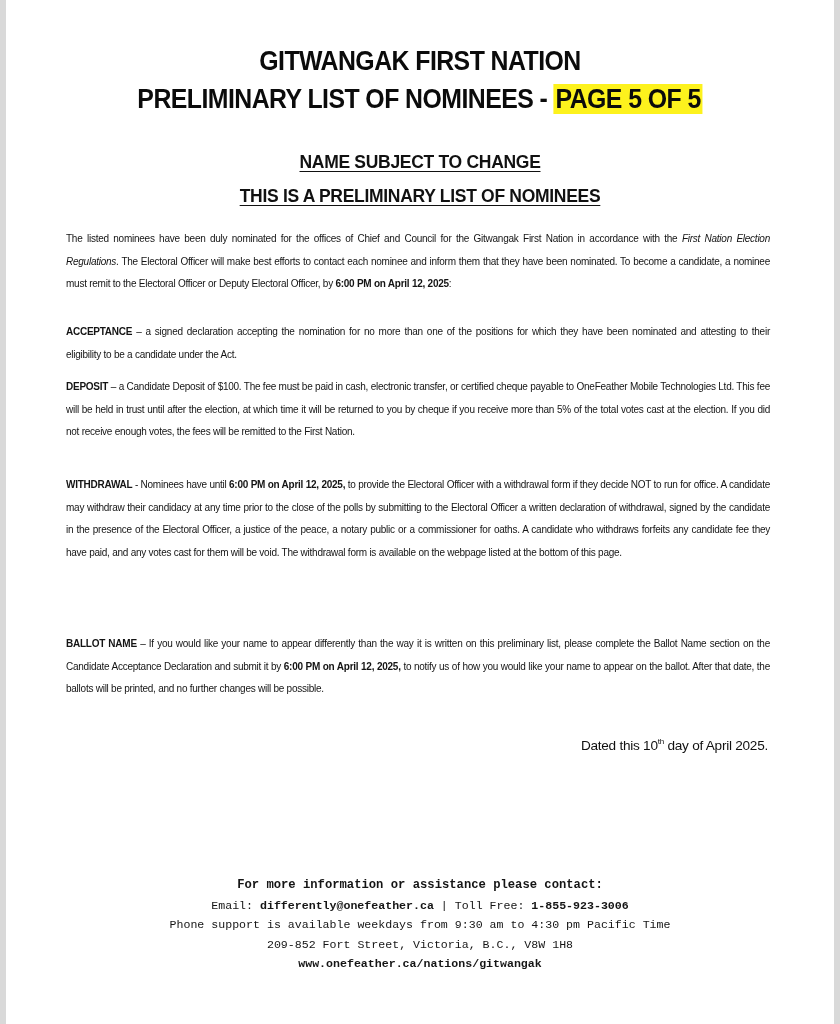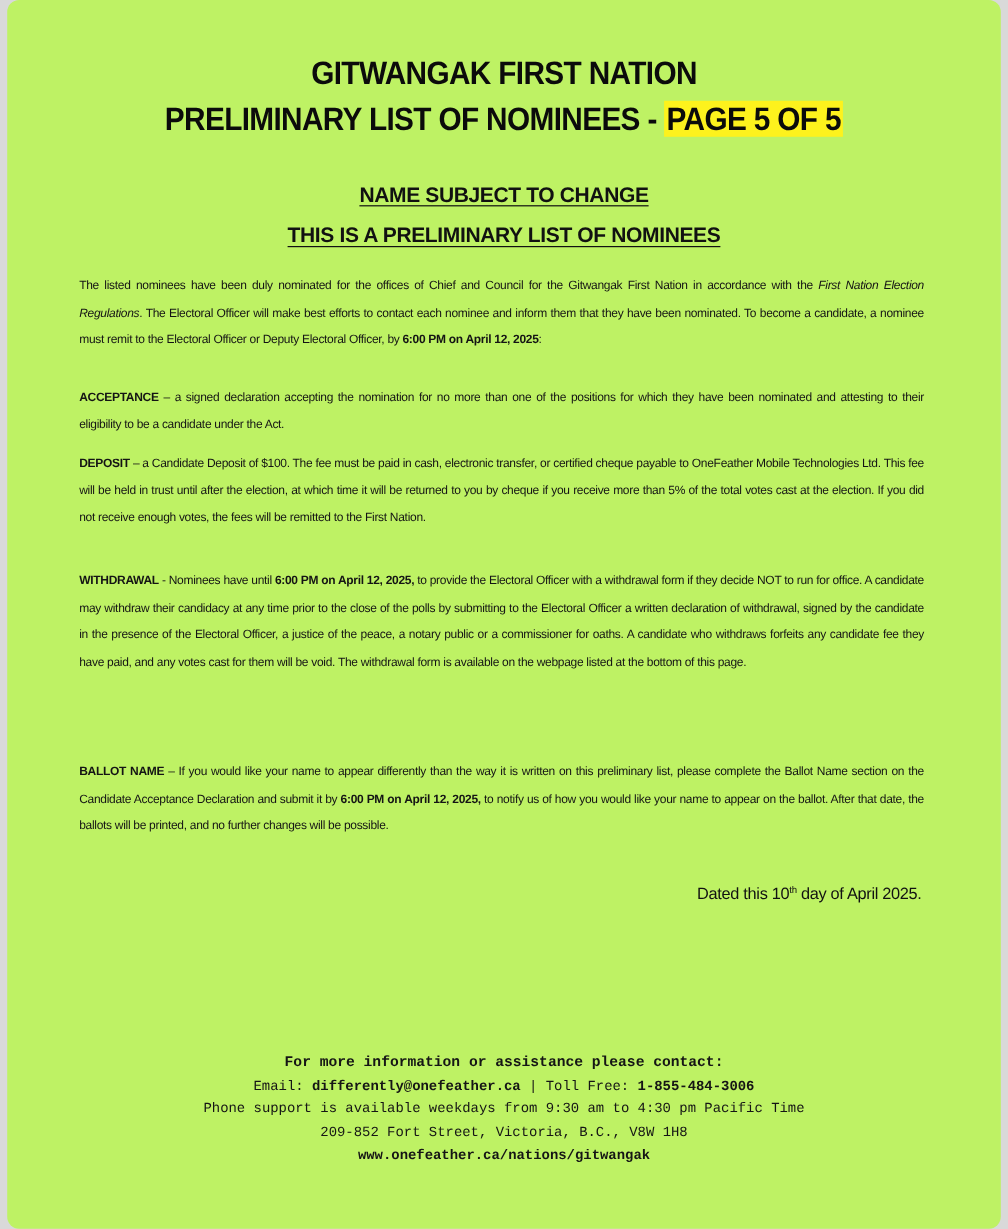--- a/index.html
+++ b/index.html
@@ -4,22 +4,21 @@
 <style>
   html, body { margin: 0; padding: 0; }
   body {
     width: 840px; height: 1024px; overflow: hidden;
     background: #d9d9d9;
     font-family: "Liberation Sans", sans-serif;
     color: #111;
   }
   .page {
     position: absolute; left: 6px; top: 0; width: 828px; height: 1024px;
-    background: #bef264;
-    border-radius: 10px;
+    background: #ffffff;
   }
   .title {
     position: absolute; left: 0; width: 828px; text-align: center;
     font-family: "Liberation Sans", sans-serif; font-weight: bold;
     font-size: 27px; letter-spacing: -0.6px; color: #0b0b0b;
     transform: scaleX(0.92); transform-origin: center;
   }
   .title.t1 { top: 46px; }
   .title.t2 { top: 84px; }
   .hl { background: #fdf21d; padding: 0 2px; }
@@ -88,21 +87,21 @@
   <div class="para p-deposit"><b>DEPOSIT</b><span> – a Candidate Deposit of $100. The fee must be paid in cash, electronic transfer, or certified cheque payable to OneFeather Mobile Technologies Ltd. This fee will be held in trust until after the election, at which time it will be returned to you by cheque if you receive more than 5% of the total votes cast at the election. If you did not receive enough votes, the fees will be remitted to the First Nation.</span></div>
 
   <div class="para p-withdraw"><b>WITHDRAWAL</b><span> - Nominees have until </span><b>6:00 PM on April 12, 2025,</b><span> to provide the Electoral Officer with a withdrawal form if they decide NOT to run for office. A candidate may withdraw their candidacy at any time prior to the close of the polls by submitting to the Electoral Officer a written declaration of withdrawal, signed by the candidate in the presence of the Electoral Officer, a justice of the peace, a notary public or a commissioner for oaths. A candidate who withdraws forfeits any candidate fee they have paid, and any votes cast for them will be void. The withdrawal form is available on the webpage listed at the bottom of this page.</span></div>
 
   <div class="para p-ballot"><b>BALLOT NAME</b><span> – If you would like your name to appear differently than the way it is written on this preliminary list, please complete the Ballot Name section on the Candidate Acceptance Declaration and submit it by </span><b>6:00 PM on April 12, 2025,</b><span> to notify us of how you would like your name to appear on the ballot. After that date, the ballots will be printed, and no further changes will be possible.</span></div>
 
   <div class="dated"><span>Dated this 10</span><sup>th</sup><span> day of April 2025.</span></div>
 
   <div class="contact">
     <div class="head">For more information or assistance please contact:</div>
-    <div><span>Email: </span><b>differently@onefeather.ca</b><span> | Toll Free: </span><b>1-855-484-3006</b></div>
+    <div><span>Email: </span><b>differently@onefeather.ca</b><span> | Toll Free: </span><b>1-855-923-3006</b></div>
     <div>Phone support is available weekdays from 9:30 am to 4:30 pm Pacific Time</div>
     <div>209-852 Fort Street, Victoria, B.C., V8W 1H8</div>
     <div><b>www.onefeather.ca/nations/gitwangak</b></div>
   </div>
 
   <div class="logo">
     <svg class="logo-mark" viewBox="0 0 30 30">
       <circle cx="15" cy="16" r="13" fill="#d63329"></circle>
       <circle cx="15" cy="16" r="13" fill="none" stroke="#a8221b" stroke-width="1"></circle>
       <path d="M11 3 L15 2 L18 8 L17 24 L14 27 L12 22 Z" fill="#f4eee8" stroke="#222" stroke-width="1"></path>

